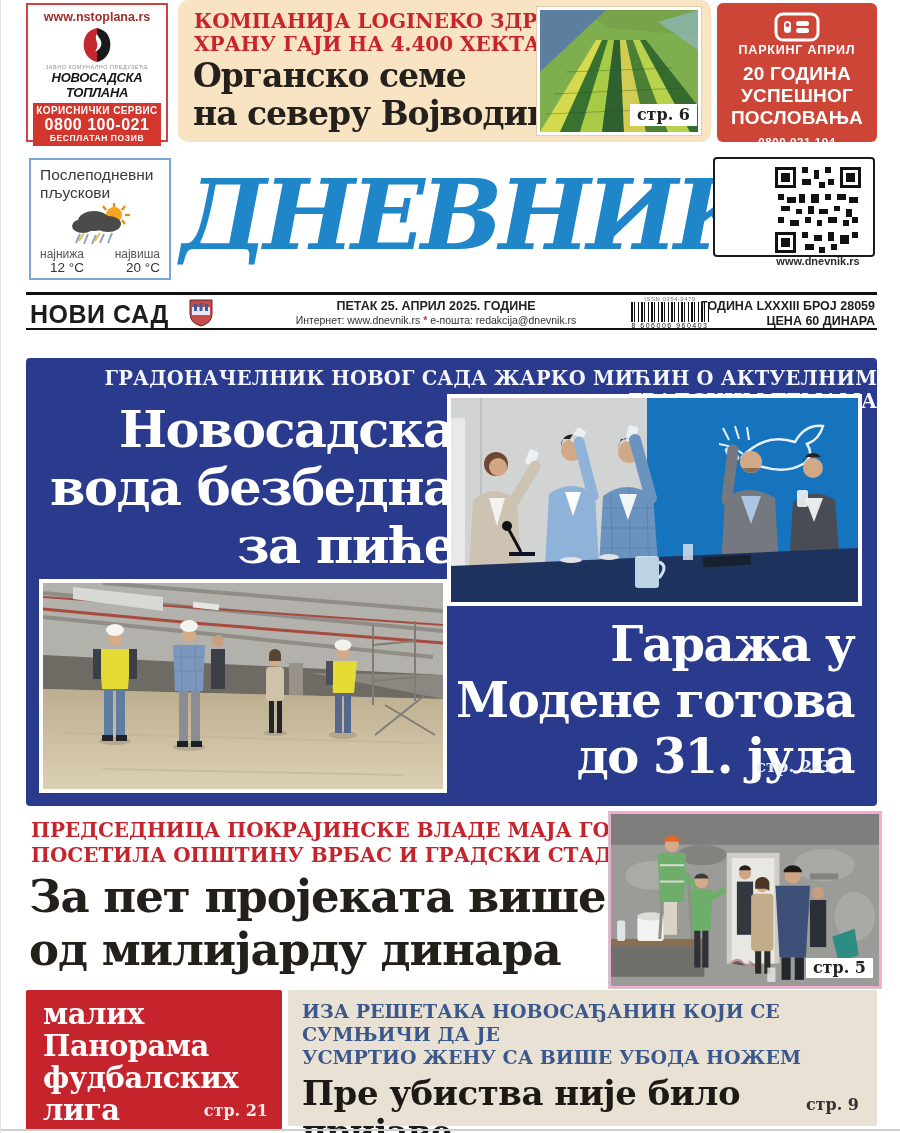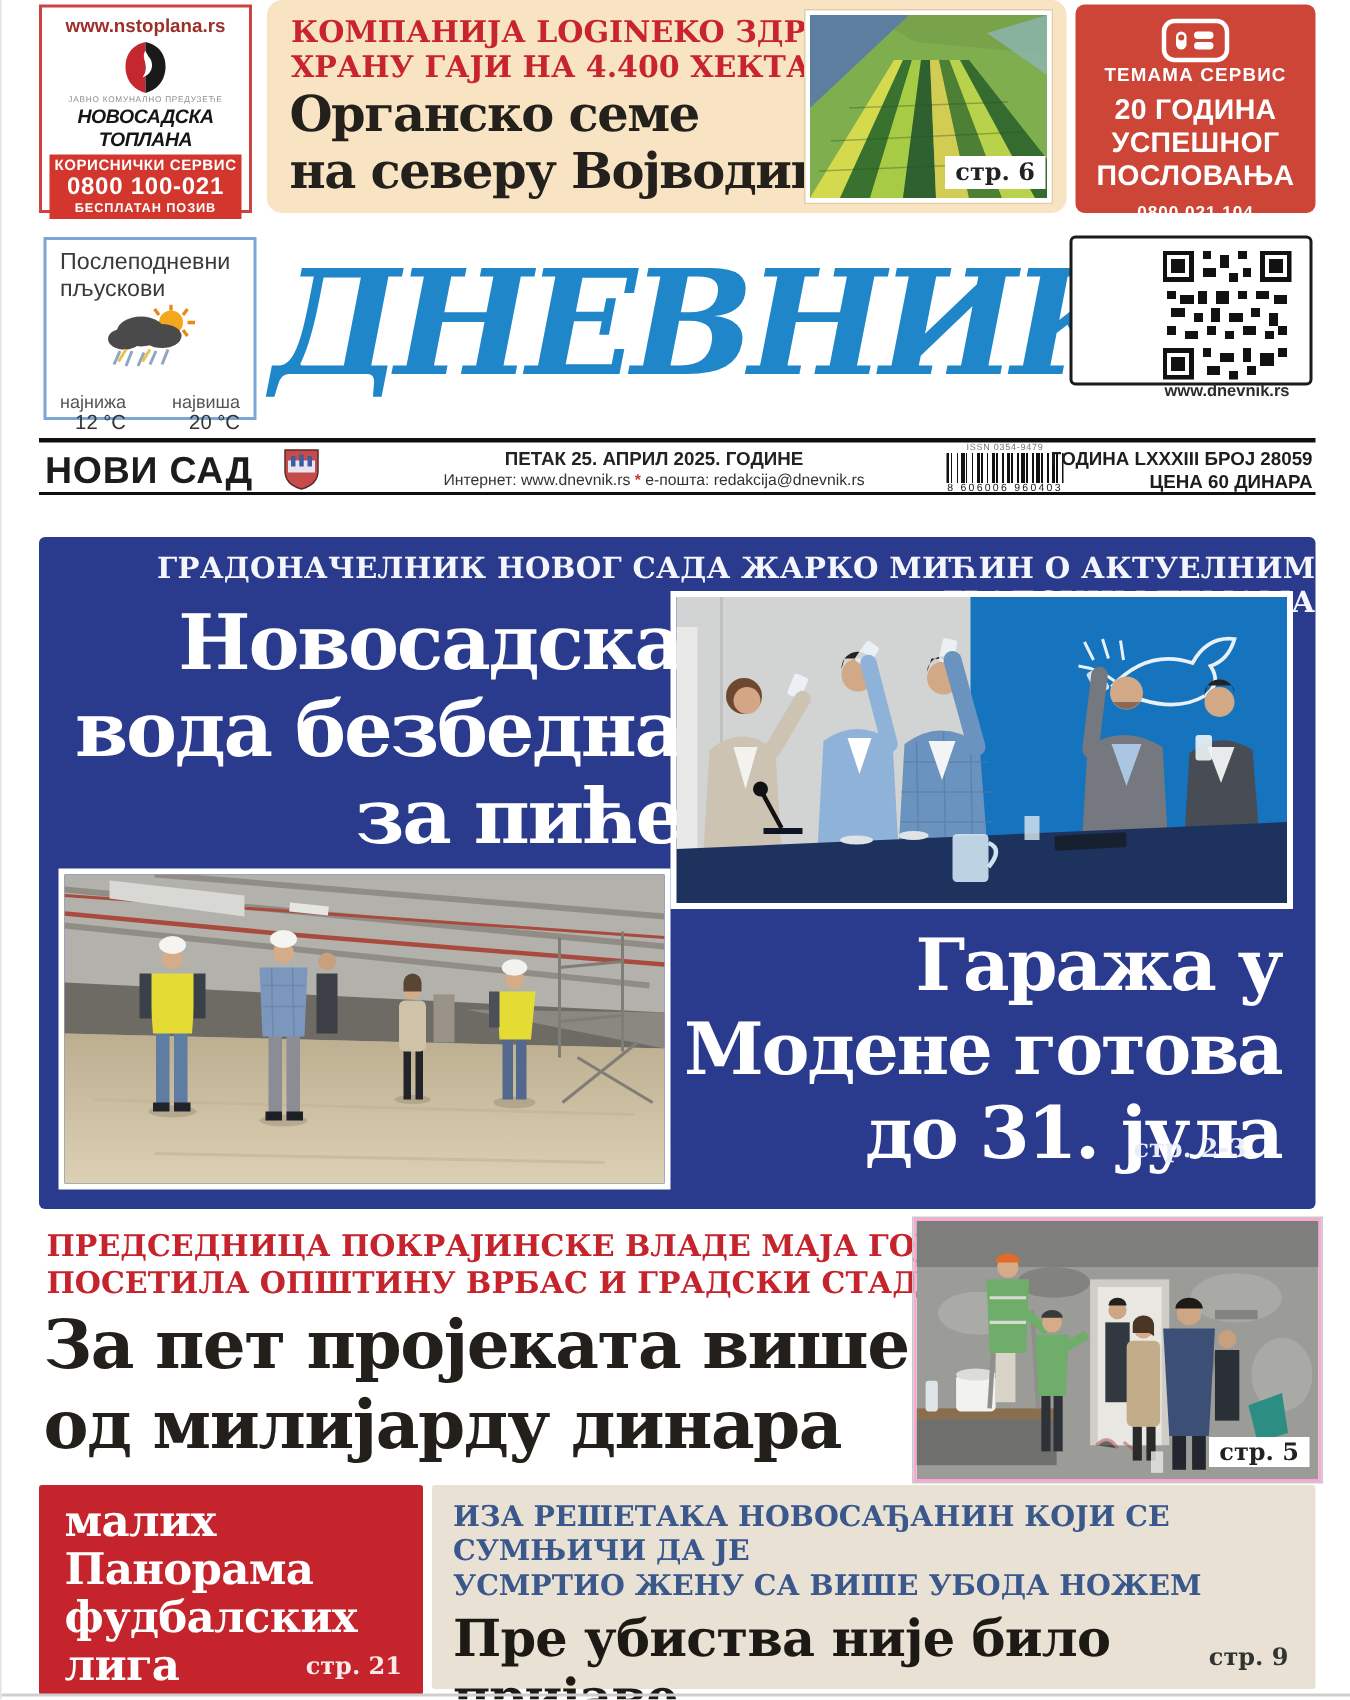--- a/index.html
+++ b/index.html
@@ -35,21 +35,21 @@
   .parking-brand{font-size:12.5px;font-weight:bold;letter-spacing:.8px;}
   .parking-slogan{font-size:19px;font-weight:bold;line-height:22px;margin-top:6px;letter-spacing:.2px;}
   .parking-phone{font-size:11.5px;font-weight:bold;margin-top:7px;letter-spacing:.6px;}
   .parking-url{font-size:12px;font-weight:bold;letter-spacing:.3px;}
 
   
   .weather-box{left:28px;top:158px;width:142px;height:122px;border:2px solid #7ba6d6;background:#fff;
                box-sizing:border-box;padding:6px 9px 0;}
   .weather-title{font-size:15.5px;color:#3a3a3a;line-height:18px;}
   .weather-icon{display:block;margin:1px auto;}
-  .weather-row{display:flex;justify-content:space-between;margin-top:16px;}
+  .weather-row{display:flex;justify-content:space-between;margin-top:2px;}
   .weather-cell{text-align:center;font-size:12px;color:#555;line-height:14px;}
   .weather-val{font-size:13.5px;color:#333;text-align:right;}
 
   .masthead-title{left:180px;top:150px;width:522px;height:134px;text-align:center;
       font-family:"DejaVu Serif", serif;font-weight:bold;font-style:italic;
       font-size:97px;line-height:130px;letter-spacing:-4px;color:#1f87c9;}
 
   .qr-box{left:712px;top:157px;width:162px;height:100px;border:2px solid #1b1b1b;border-radius:4px;
           background:#fff;box-sizing:border-box;text-align:center;padding-left:48px;}
   .qr-box svg{display:block;margin:8px auto 2px;}
@@ -156,21 +156,21 @@
   </div>
 
   <div class="abs ad-parking">
     <svg class="parking-logo" width="46" height="30" viewBox="0 0 46 30">
       <rect x="2" y="2" width="42" height="26" rx="7" fill="none" stroke="#fff" stroke-width="3"></rect>
       <rect x="10" y="9" width="7" height="12" rx="3.5" fill="#fff"></rect>
       <circle cx="13.5" cy="13" r="2" fill="#cd4537"></circle>
       <rect x="22" y="9" width="13" height="5" rx="2.5" fill="#fff"></rect>
       <rect x="22" y="16" width="13" height="5" rx="2.5" fill="#fff"></rect>
     </svg>
-    <div class="parking-brand">ТЕМАМА СЕРВИС</div>
+    <div class="parking-brand">ПАРКИНГ АПРИЛ</div>
     <div class="parking-slogan">
       <div>20 ГОДИНА</div>
       <div>УСПЕШНОГ</div>
       <div>ПОСЛОВАЊА</div>
     </div>
     <div class="parking-phone">0800 021 104</div>
     <div class="parking-url">www.parkingns.rs</div>
   </div>
 
   <div class="abs weather-box">

